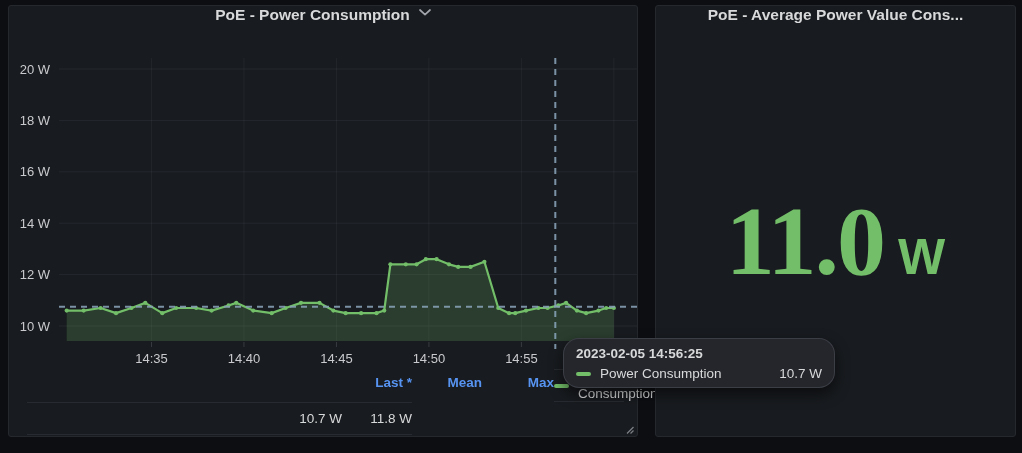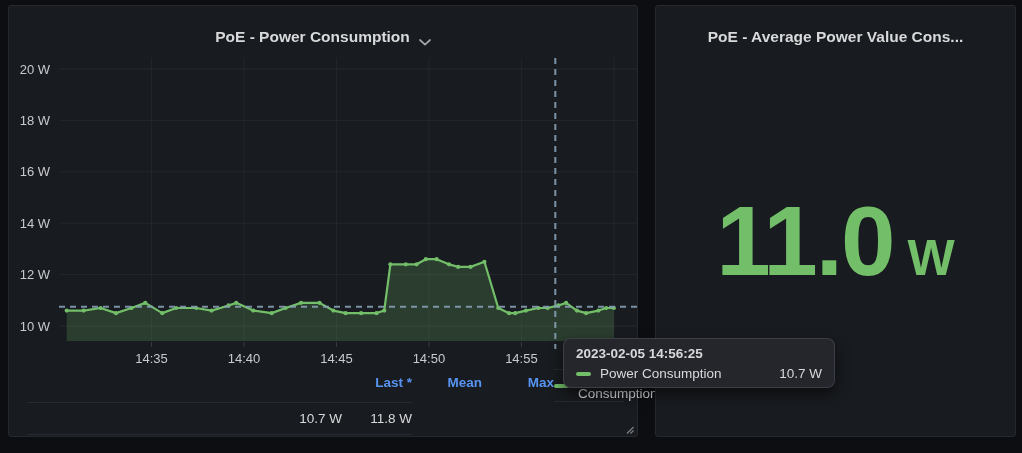--- a/index.html
+++ b/index.html
@@ -3,45 +3,45 @@
 <meta charset="utf-8">
 <style>
   * { margin:0; padding:0; box-sizing:border-box; }
   html,body { width:1022px; height:453px; background:#0d0e12; overflow:hidden;
               font-family:"Liberation Sans","DejaVu Sans",sans-serif; }
   .page { position:relative; width:1022px; height:453px; background:#0d0e12; }
   .panel { position:absolute; background:#181b1f; border:1px solid #25282d; border-radius:3px; }
   .panel-left  { left:8px;  top:5px; width:630px; height:432px; }
   .panel-right { left:655px; top:5px; width:361px; height:432px; }
   .panel-header { position:absolute; top:0; left:0; right:0; height:40px;
-                  display:flex; align-items:flex-end; justify-content:center; cursor:pointer; }
+                  display:flex; align-items:flex-start; justify-content:center; cursor:pointer; }
   .panel-title { font-size:15.5px; font-weight:700; color:#d8d9da; white-space:nowrap;
                  overflow:hidden; text-overflow:ellipsis; max-width:92%; }
   .chevron { margin-left:9px; margin-top:3px; }
   #ts-chart { position:absolute; left:0; top:0; cursor:crosshair; }
   
   .legend { position:absolute; left:18px; right:13px; bottom:1px; font-size:13.5px; color:#d8d9da; }
   .legend-grid { display:grid; grid-template-columns:1fr 70px 70px 72px 70px; }
   .lg-cell { display:flex; align-items:center; justify-content:flex-end; height:27px; }
   .lg-head { color:#5794f2; font-weight:700; cursor:pointer; }
   .lg-row2 { height:33px; border-top:1px solid rgba(204,204,220,.09);
              border-bottom:1px solid rgba(204,204,220,.09); }
   .lg-series { justify-content:flex-start; cursor:pointer; }
   .swatch { display:inline-block; width:15px; height:4px; border-radius:2px;
             background:#73bf69; margin-right:9px; flex:none; }
   .resize-handle { position:absolute; right:3px; bottom:2px; cursor:nwse-resize; }
   
   .stat-body { position:absolute; top:40px; bottom:0; left:0; right:0;
                display:flex; align-items:center; justify-content:center; }
   .stat { display:flex; align-items:baseline; color:#73bf69; }
-  .stat-num { font-size:98px; font-weight:700; letter-spacing:-2px; line-height:1; }
+  .stat-num { font-size:98px; font-weight:700; letter-spacing:-2px; line-height:1;font-family:Liberation Serif, serif; }
   .stat-unit { font-size:50px; font-weight:700; margin-left:14px; line-height:1; }
   
   .tooltip { position:absolute; left:563px; top:338px; width:272px; height:50px;
-             background:#24262c; border:1px solid rgba(204,204,220,.15); border-radius:8px;
+             background:#24262c; border:1px solid rgba(204,204,220,.15); border-radius:16px;
              box-shadow:0 6px 14px rgba(0,0,0,.55); padding:7px 12px 0 12px; z-index:10;
              font-size:13.5px; color:#d8d9da; }
   .tooltip-time { font-weight:700; margin-bottom:5px; }
   .tooltip-row { display:flex; align-items:center; }
   .tooltip-val { margin-left:auto; }
   text { font-family:"Liberation Sans","DejaVu Sans",sans-serif; }
 </style>
 </head>
 <body>
 

